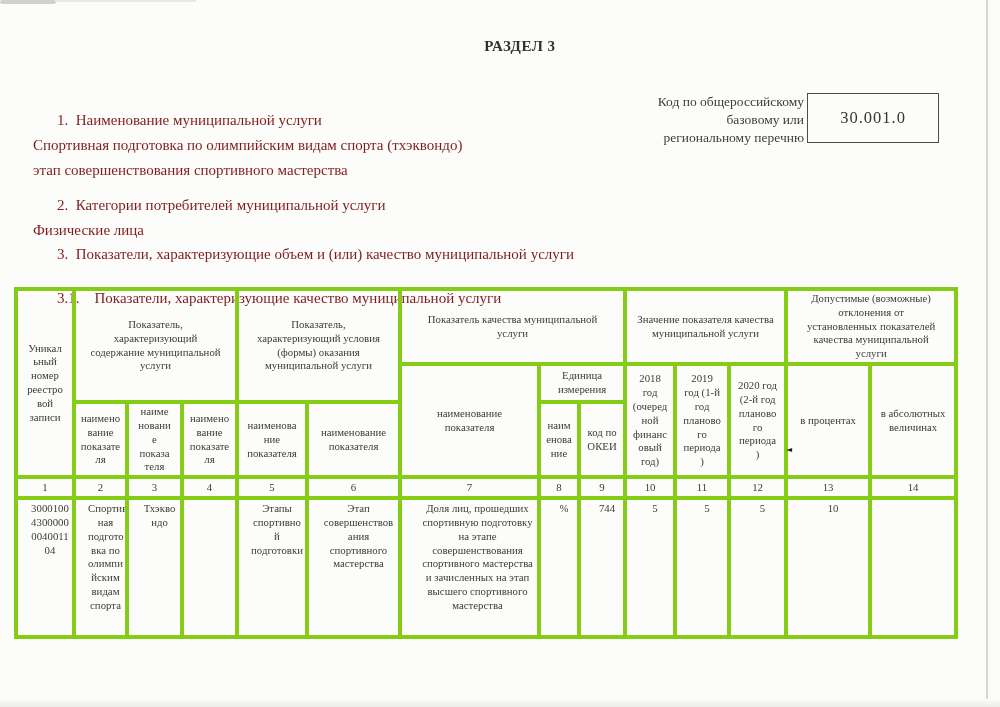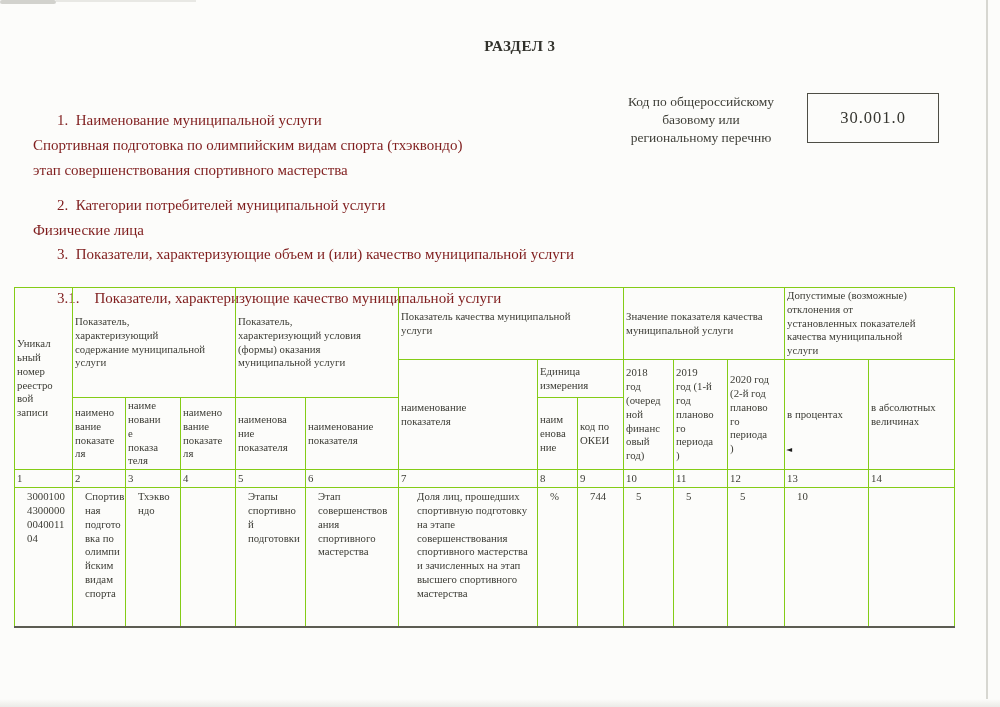--- a/index.html
+++ b/index.html
@@ -12,44 +12,45 @@
   .abs{position:absolute;}
   
   .doc-title{
     left:0;top:38px;width:1000px;text-align:center;
     font-size:15px;font-weight:700;letter-spacing:.5px;color:#32322c;
     white-space:pre-wrap;
     padding-left:20px;
   }
   .sec{font-size:15px;font-weight:400;color:#7f1d1d;white-space:pre-wrap;}
   .code-label{
-    left:598px;top:93px;width:206px;text-align:center;
+    left:598px;top:93px;width:206px;text-align:right;
     font-size:13.5px;line-height:18px;color:#3e3e37;white-space:pre-line;
   }
   .code-box{
     left:807px;top:93px;width:130px;height:48px;
     border:1.5px solid #4e4e45;background:transparent;
   }
   .code-value{
     width:100%;height:100%;display:flex;align-items:center;justify-content:center;
     font-size:16.5px;letter-spacing:1px;color:#35352f;
   }
   
   table.main{
     position:absolute;left:14px;top:287px;width:940px;
     table-layout:fixed;border-collapse:collapse;
   }
   table.main td{
-    border:1px solid #84cc16;
+    border:4px solid #84cc16;
     font-size:10.8px;line-height:1.28;
     color:#3d3d36;
     white-space:pre-line;
     overflow:hidden;
     padding:1px 2px;
     vertical-align:middle;
+    text-align:center;
   }
   td.vtop{vertical-align:top;padding-top:3px;}
   td.dleft{text-align:left;vertical-align:top;padding:2px 2px 2px 4px;}
   td.num{height:15px;line-height:12px;font-size:10.5px;padding:0;}
   tr.data td{vertical-align:top;padding-top:2px;font-size:10.8px;padding-left:12px;}
   table.main{border-bottom:2px solid #5c5c52;}
   
   .artifact-top{left:0;top:0;width:56px;height:4px;background:#bcbcb6;opacity:.65;border-radius:2px;}
   .artifact-top2{left:56px;top:0;width:140px;height:2px;background:#dfdfda;opacity:.7;}
   .scanline-right{left:986px;top:0;width:2px;height:707px;background:#d7d7d1;}

